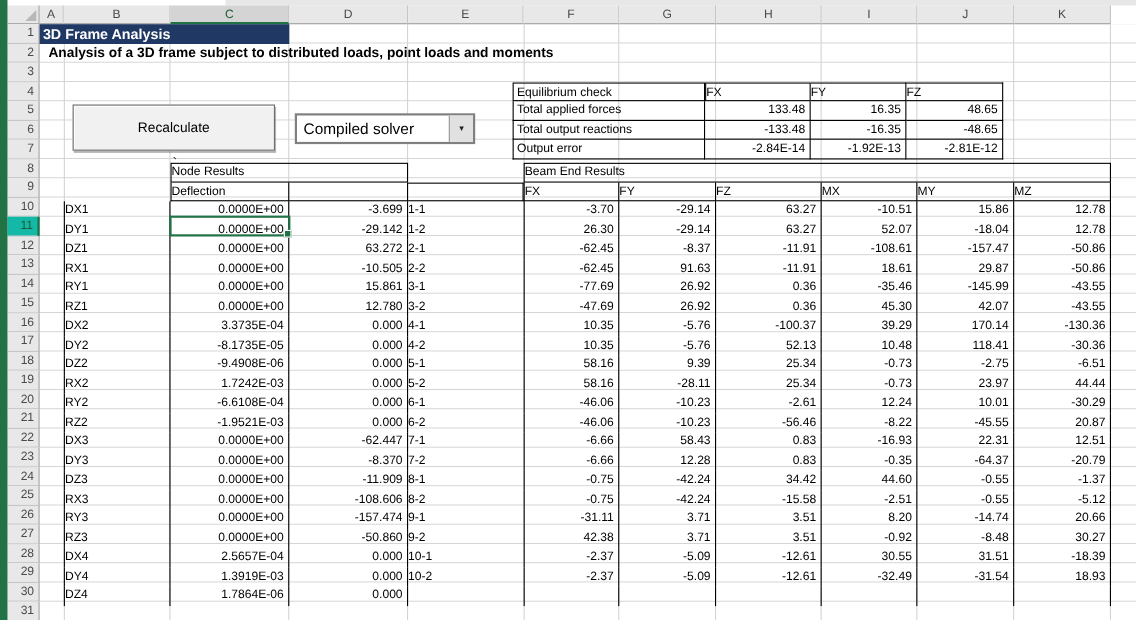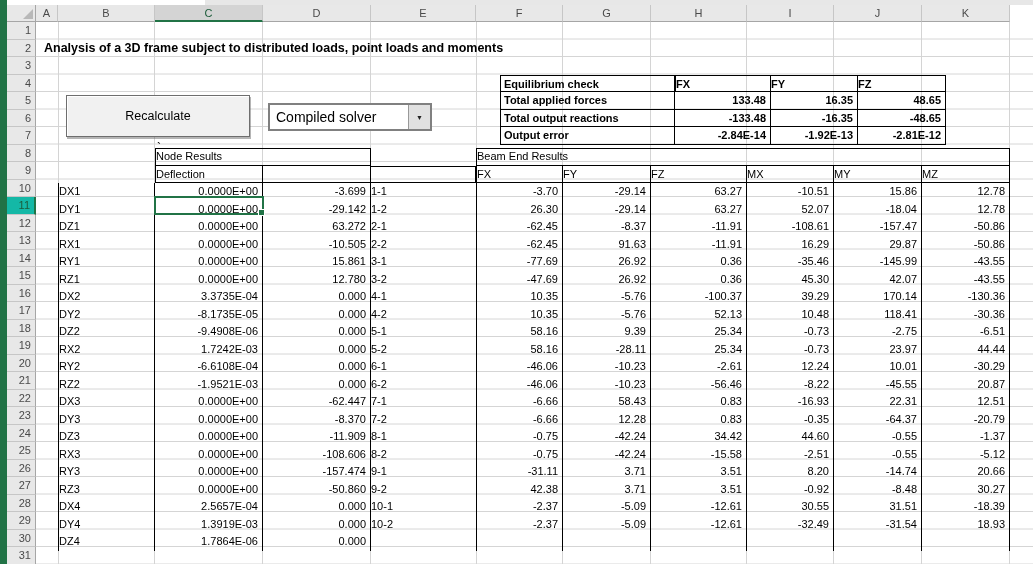--- a/index.html
+++ b/index.html
@@ -68,22 +68,22 @@
       font-family:inherit;font-size:12.5px;color:#000;cursor:pointer;}
   .combo{position:absolute;left:268px;top:103px;width:164px;height:28px;background:#fff;
       border:2px solid #808080;box-sizing:border-box;display:flex;align-items:stretch;}
   .combo-text{flex:1;font-size:14px;line-height:24px;padding-left:6px;white-space:nowrap;overflow:hidden;}
   .combo-btn{width:21px;background:#e1e1e1;border-left:1px solid #999;display:flex;
       align-items:center;justify-content:center;cursor:pointer;}
   .combo-btn span{font-size:7px;color:#222;}
   .stray{position:absolute;left:157px;top:141px;font-size:12px;}
 
   
-  .eq{position:absolute;left:500px;top:74.5px;display:grid;width:500px;
-      grid-template-columns:175px 96px 87px 88px;grid-auto-rows:17.5px;font-weight:bold;}
+  .eq{position:absolute;left:466px;top:74.5px;display:grid;width:500px;
+      grid-template-columns:175px 96px 87px 88px;grid-auto-rows:17.5px;}
   .eqrows{display:contents;}
 
   
   .results{position:absolute;left:58px;top:148px;display:grid;width:768px;
       grid-template-columns:97px 108px 108px 105px 87px 88px 96px 87px 88px 88px;
       grid-auto-rows:17.5px;}
   .bcols{display:contents;}
   .bcols > div:first-of-type{border-left:1px solid #000;}
   .drows{display:contents;}
   .sp2{grid-column:span 2;}
@@ -155,20 +155,21 @@
       <div>24</div>
       <div>25</div>
       <div>26</div>
       <div>27</div>
       <div>28</div>
       <div>29</div>
       <div>30</div>
       <div>31</div>
     </div>
 
+  <div class="title-cell">3D Frame Analysis</div>
   <div class="subtitle-cell">Analysis of a 3D frame subject to distributed loads, point loads and moments</div>
 
   <button class="recalc">Recalculate</button>
   <div class="combo">
     <div class="combo-text">Compiled solver</div>
     <div class="combo-btn">
         <span>▼</span>
       </div>
   </div>
   <div class="stray">`</div>
@@ -249,21 +250,21 @@
         <div class="cell num br">-157.47</div>
         <div class="cell num br">-50.86</div>
       
         <div class="cell ctr bl br">RX1</div>
         <div class="cell num br">0.0000E+00</div>
         <div class="cell num br">-10.505</div>
         <div class="cell ctr">2-2</div>
         <div class="cell num bl br">-62.45</div>
         <div class="cell num br">91.63</div>
         <div class="cell num br">-11.91</div>
-        <div class="cell num br">16.29</div>
+        <div class="cell num br">18.61</div>
         <div class="cell num br">29.87</div>
         <div class="cell num br">-50.86</div>
       
         <div class="cell ctr bl br">RY1</div>
         <div class="cell num br">0.0000E+00</div>
         <div class="cell num br">15.861</div>
         <div class="cell ctr">3-1</div>
         <div class="cell num bl br">-77.69</div>
         <div class="cell num br">26.92</div>
         <div class="cell num br">0.36</div>

